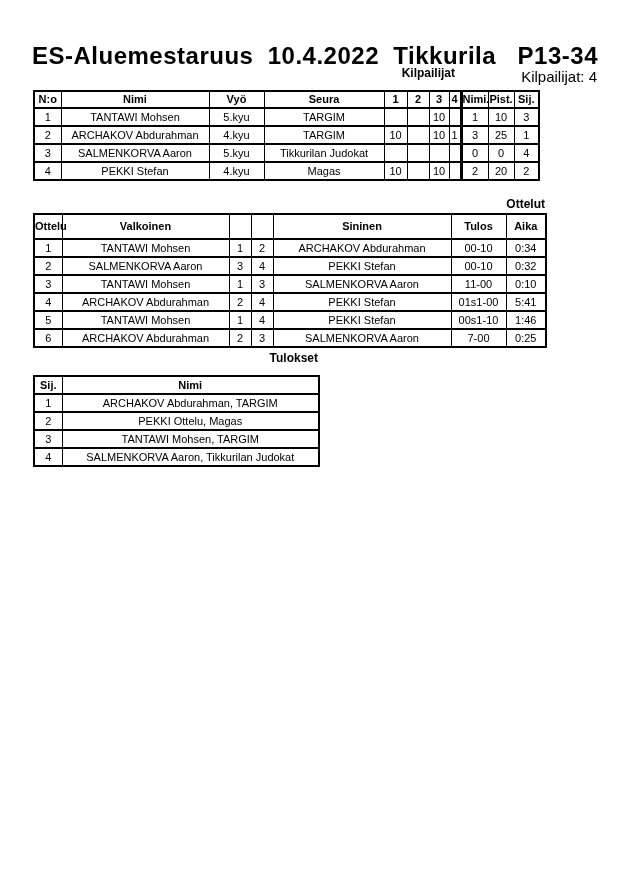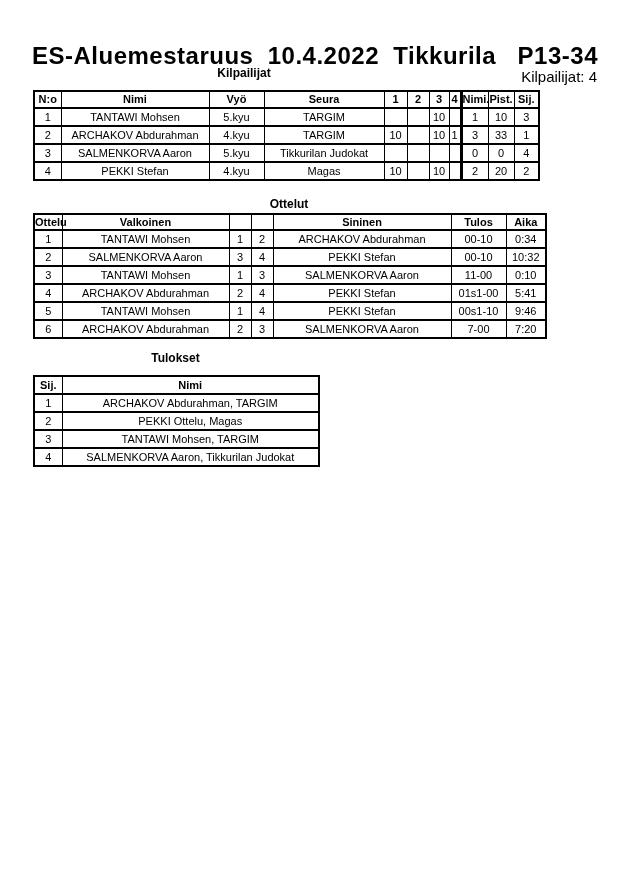--- a/index.html
+++ b/index.html
@@ -13,21 +13,21 @@
   .page-title {
     position: absolute; top: 42px; left: 0; width: 630px;
     text-align: center;
     font-size: 24px; font-weight: bold;
     white-space: pre;
     letter-spacing: 0.5px;
   }
   .section-title {
     position: absolute;
     font-size: 12px; font-weight: bold;
-    text-align: center;
+    text-align: right;
   }
   .sec-kilpailijat { top: 66px; left: 33px; width: 422px; }
   .sec-ottelut    { top: 197px; left: 33px; width: 512px; }
   .sec-tulokset   { top: 351px; left: 33px; width: 285px; }
   .competitor-count {
     position: absolute; top: 68px; right: 33px;
     font-size: 15px;
   }
   table.t {
     position: absolute;
@@ -48,21 +48,21 @@
     line-height: 1;
   }
   table.t th { font-weight: bold; }
   table.t th:last-child, table.t td:last-child { border-right: none; }
   td.name, th.name-hdr-left { text-align: left; padding-left: 6px; }
   .group-sep { border-left: 3px solid #000 !important; }
   .t1 { top: 90px; left: 33px; width: 505px; }
   .t1 thead tr { height: 17px; }
   .t1 tbody tr { height: 18px; }
   .t2 { top: 213px; left: 33px; width: 512px; }
-  .t2 thead tr { height: 16px; }
+  .t2 thead tr { height: 25px; }
   .t2 tbody tr { height: 18px; }
   .t3 { top: 375px; left: 33px; width: 285px; }
   .t3 thead tr { height: 18px; }
   .t3 tbody tr { height: 18px; }
 </style>
 </head>
 <body>
 
 <div class="page-title">ES-Aluemestaruus  10.4.2022  Tikkurila   P13-34</div>
 
@@ -115,21 +115,21 @@
     <tr>
       <td>2</td>
       <td class="name">ARCHAKOV Abdurahman</td>
       <td>4.kyu</td>
       <td class="name">TARGIM</td>
       <td>10</td>
       <td></td>
       <td>10</td>
       <td>1</td>
       <td class="group-sep">3</td>
-      <td>33</td>
+      <td>25</td>
       <td>1</td>
     </tr>
     <tr>
       <td>3</td>
       <td class="name">SALMENKORVA Aaron</td>
       <td>5.kyu</td>
       <td class="name">Tikkurilan Judokat</td>
       <td></td>
       <td></td>
       <td></td>
@@ -187,21 +187,21 @@
       <td>00-10</td>
       <td>0:34</td>
     </tr>
     <tr>
       <td>2</td>
       <td class="name">SALMENKORVA Aaron</td>
       <td>3</td>
       <td>4</td>
       <td class="name">PEKKI Stefan</td>
       <td>00-10</td>
-      <td>10:32</td>
+      <td>0:32</td>
     </tr>
     <tr>
       <td>3</td>
       <td class="name">TANTAWI Mohsen</td>
       <td>1</td>
       <td>3</td>
       <td class="name">SALMENKORVA Aaron</td>
       <td>11-00</td>
       <td>0:10</td>
     </tr>
@@ -214,30 +214,30 @@
       <td>01s1-00</td>
       <td>5:41</td>
     </tr>
     <tr>
       <td>5</td>
       <td class="name">TANTAWI Mohsen</td>
       <td>1</td>
       <td>4</td>
       <td class="name">PEKKI Stefan</td>
       <td>00s1-10</td>
-      <td>9:46</td>
+      <td>1:46</td>
     </tr>
     <tr>
       <td>6</td>
       <td class="name">ARCHAKOV Abdurahman</td>
       <td>2</td>
       <td>3</td>
       <td class="name">SALMENKORVA Aaron</td>
       <td>7-00</td>
-      <td>7:20</td>
+      <td>0:25</td>
     </tr>
   </tbody>
 </table>
 
 <div class="section-title sec-tulokset">Tulokset</div>
 
 <table class="t t3">
   <colgroup>
     <col style="width:28px">
       <col style="width:257px">

